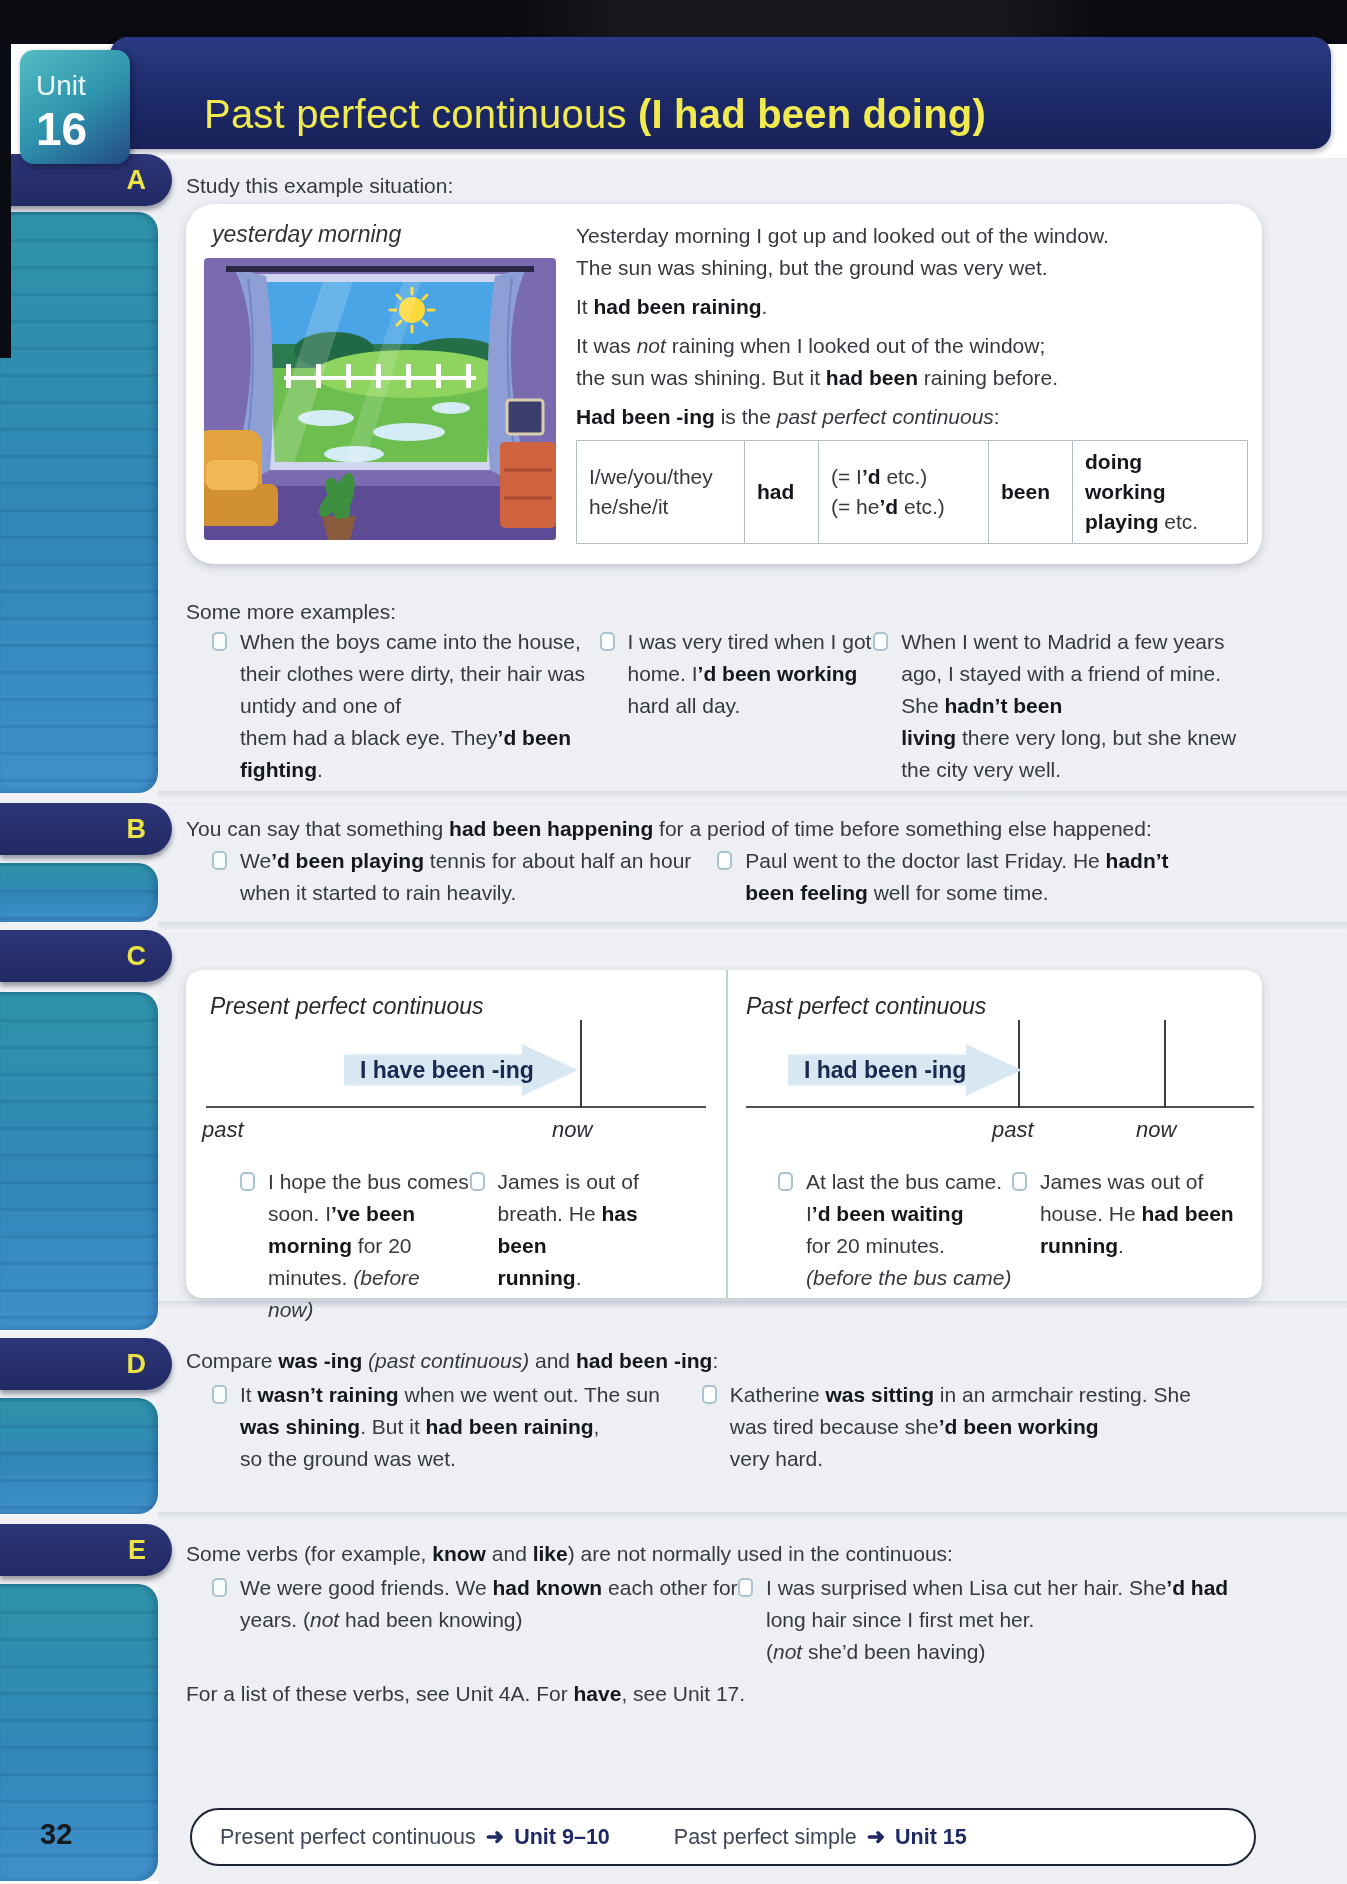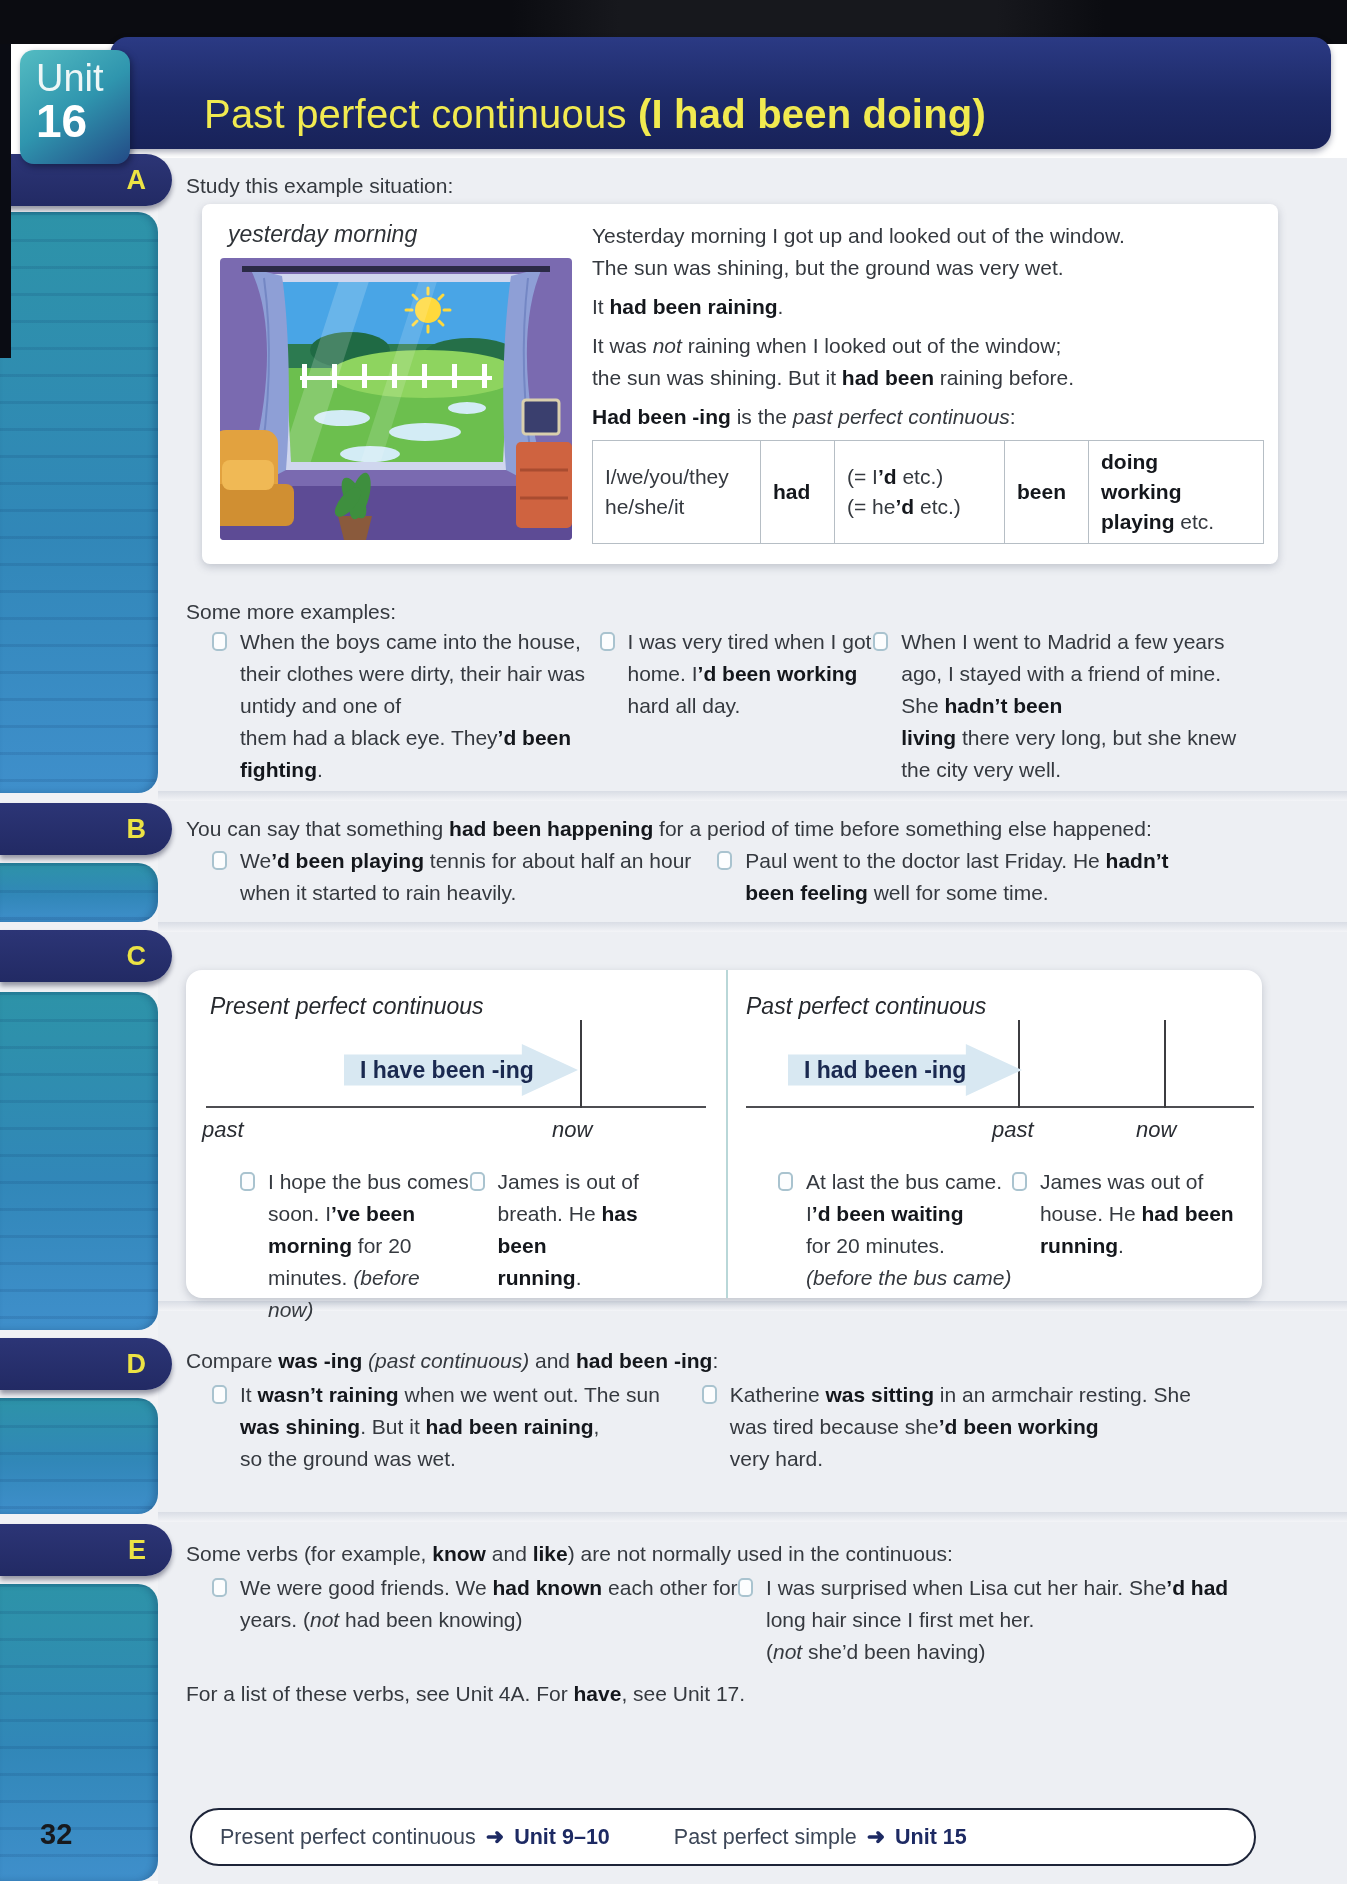--- a/index.html
+++ b/index.html
@@ -24,21 +24,21 @@
     box-shadow: 0 3px 6px rgba(20,25,60,.35); text-decoration: underline; }
   .title { position:absolute; left:94px; bottom:12px; font-size:40px; line-height:46px;
     color:#f1ea50; letter-spacing:.2px; }
   .title .b { color:inherit; }
 
   
   .unit-tab { position:absolute; left:20px; top:50px; width:110px; height:114px;
     border-radius:14px; z-index:5; padding:10px 0 0 16px; color:#fff;
     background: linear-gradient(145deg,#54bcc2 0%,#2f95ae 50%,#234a86 100%);
     box-shadow: 2px 3px 6px rgba(10,15,40,.5); }
-  .unit-word { font-size:38px; line-height:36px; color:#eef7f7; }
+  .unit-word { font-size:28px; line-height:36px; color:#eef7f7;margin-top:8px; }
   .unit-num  { font-size:46px; line-height:50px; font-weight:bold; }
 
   
   .content-bg { position:absolute; left:158px; top:158px; right:0; bottom:0; background:#edeff3; }
   .sidebar-bg { position:absolute; left:0; top:158px; width:158px; height:1723px; background:#f1f2f5; }
   .seg { position:absolute; left:0; width:158px; border-radius:0 20px 20px 0;
     background-image:
       repeating-linear-gradient(180deg, rgba(8,40,90,.12) 0 3px, rgba(255,255,255,0) 3px 27px),
       linear-gradient(180deg,#2d93a8 0%,#3187b8 55%,#3f8fcb 100%);
     box-shadow: inset -4px 0 6px rgba(10,40,80,.25); }
@@ -58,22 +58,22 @@
   .gapbar { position:absolute; left:158px; right:0; height:10px;
     background: linear-gradient(180deg,#d9dde5,#f3f4f7); }
   .gap1{top:791px} .gap2{top:922px} .gap3{top:1301px} .gap4{top:1512px}
 
   .sec { position:absolute; left:158px; right:0; }
   .sec-a{top:158px;height:633px} .sec-b{top:805px;height:117px} .sec-c{top:936px;height:365px}
   .sec-d{top:1315px;height:197px} .sec-e{top:1526px;height:282px}
 
   
   .a-intro { position:absolute; left:28px; top:12px; }
-  .a-card { position:absolute; left:44px; top:46px; width:1076px; height:360px;
-    background:#fff; border-radius:8px; box-shadow:0 3px 8px rgba(90,100,120,.3); }
+  .a-card { position:absolute; left:28px; top:46px; width:1076px; height:360px;
+    background:#fff; border-radius:28px; box-shadow:0 3px 8px rgba(90,100,120,.3); }
   .a-caption { position:absolute; left:26px; top:14px; font-style:italic; font-size:23px; color:#2f3338; }
   .a-art { position:absolute; left:18px; top:54px; width:352px; height:282px; border-radius:4px; overflow:hidden; }
   .a-right { position:absolute; left:390px; top:16px; width:672px; }
   .a-right p { margin:0 0 7px 0; }
   .vtable { border-collapse:collapse; margin-top:5px; width:100%; }
   .vtable td { border:1.5px solid #b6bec5; padding:6px 12px; vertical-align:middle; line-height:30px; background:#fff; }
   .td-c { text-align:left; font-weight:bold; color:#14171c; }
   .w1{width:168px} .w2{width:74px} .w3{width:170px} .w4{width:84px}
   .a-more { position:absolute; left:28px; top:438px; }
 

